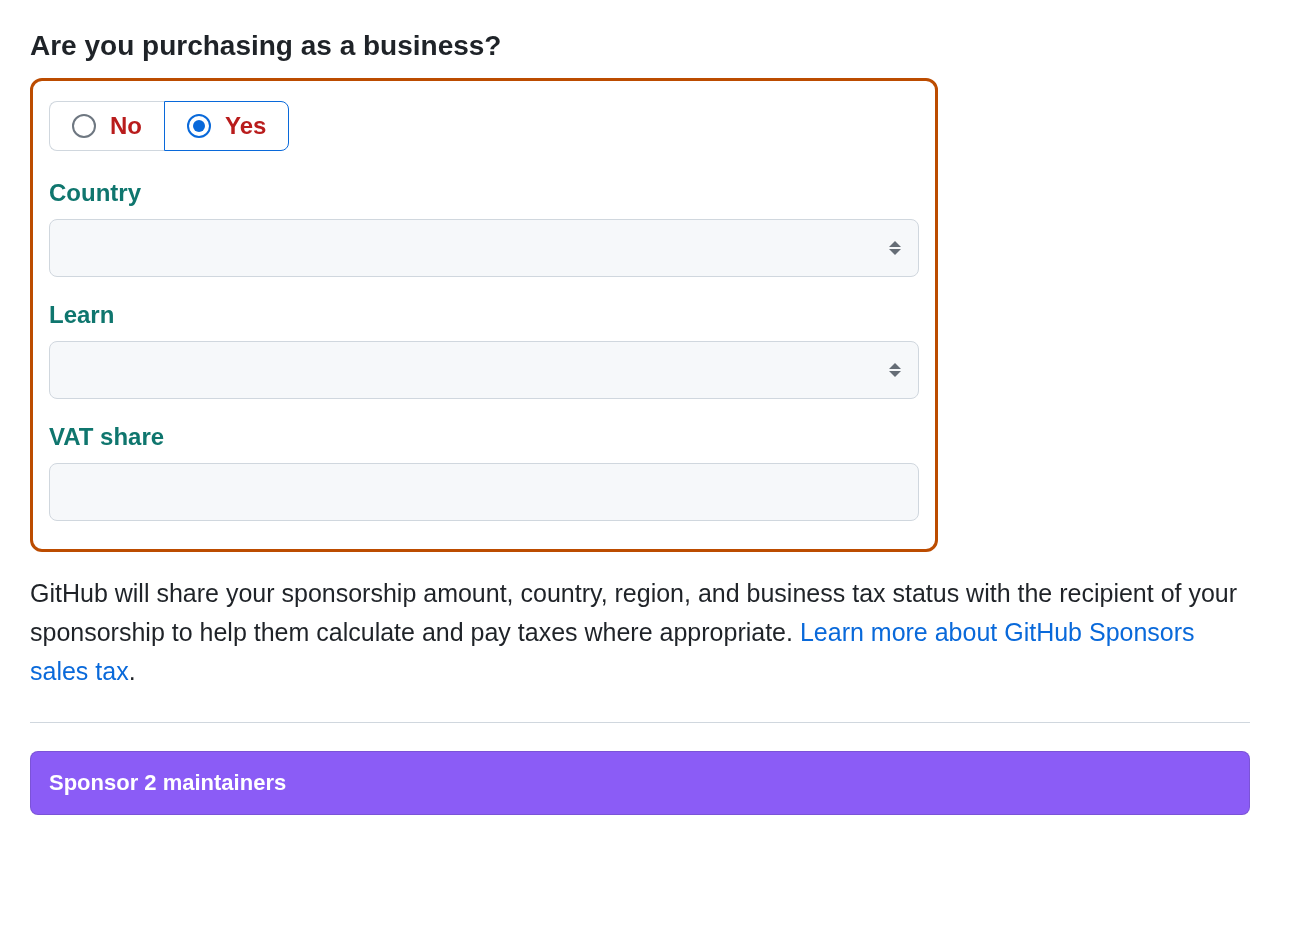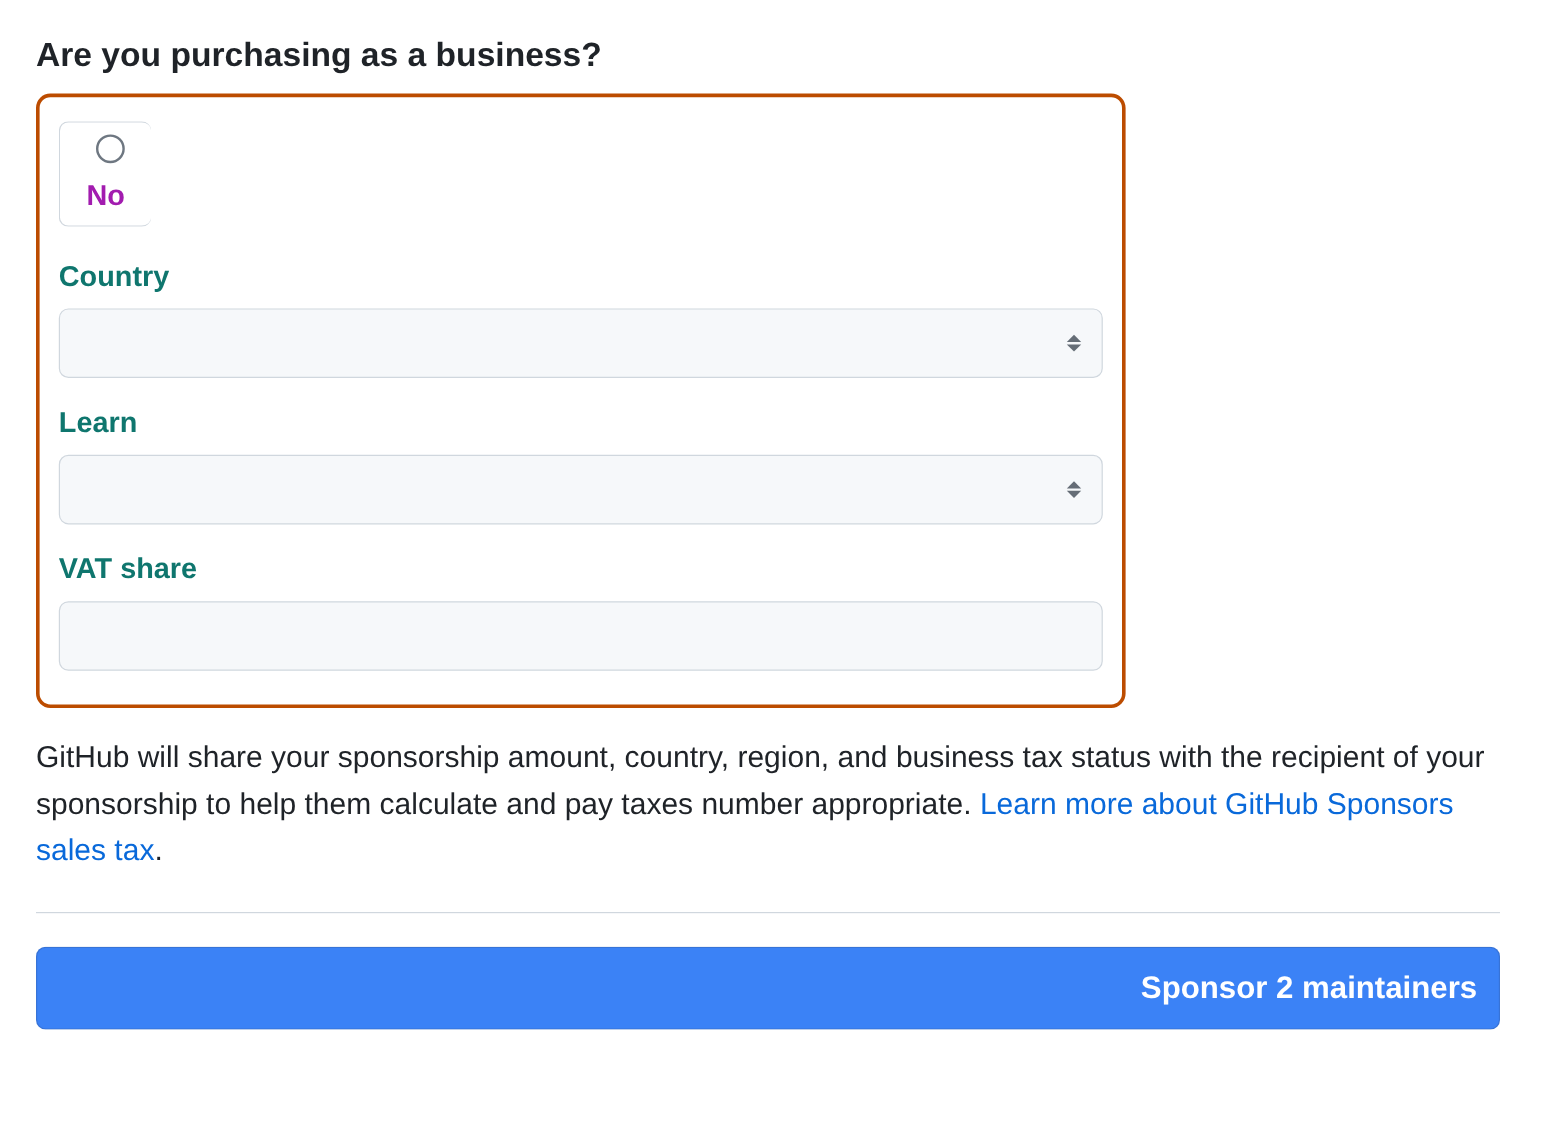--- a/index.html
+++ b/index.html
@@ -28,30 +28,29 @@
       width: 908px;
       max-width: 100%;
     }
     .segmented-control {
       display: inline-flex;
       border-radius: 8px;
       margin-bottom: 28px;
     }
     .segment {
       display: flex;
-      align-items: flex-end;
+      align-items: center;
       gap: 14px;
       padding: 10px 22px;
       border: 1px solid #d0d7de;
       background: #ffffff;
       cursor: pointer;
       font-size: 24px;
       font-weight: 600;
-      color: #a21caf;
-      flex-direction: column;
+      color: #b91c1c;
     }
     .segment:first-child {
       border-top-left-radius: 8px;
       border-bottom-left-radius: 8px;
       border-right: none;
     }
     .segment:last-child {
       border-top-right-radius: 8px;
       border-bottom-right-radius: 8px;
     }
@@ -152,45 +151,51 @@
       text-decoration: none;
     }
     .divider {
       border: none;
       border-top: 1px solid #d0d7de;
       margin: 32px 0 28px 0;
     }
     .primary-button {
       width: 100%;
       padding: 18px;
-      font-size: 26px;
+      font-size: 22px;
       font-weight: 600;
       color: #ffffff;
-      background: #3b82f6;
+      background: #8b5cf6;
       border: 1px solid rgba(31, 35, 40, 0.15);
       border-radius: 8px;
       cursor: pointer;
-      text-align: right;
+      text-align: left;
     }
   </style>
 </head>
 <body>
 
 <div class="container">
 
   <h2 class="heading">Are you purchasing as a business?</h2>
 
   <div class="highlighted-section">
 
     <div class="segmented-control">
       <div class="segment">
         <span class="radio-outer">
           
         </span>
         <span>No</span>
+      </div>
+      <div class="segment selected">
+        <span class="radio-outer">
+          <span class="radio-inner"></span>
+        </span>
+        <span>Yes</span>
       </div>
     </div>
 
     <div class="form-group">
       <label class="form-label">Country</label>
       <div class="select-wrapper">
         <select class="select-field" value="">
           <option></option>
         </select>
         <span class="select-caret">
@@ -214,20 +219,20 @@
     </div>
 
     <div class="form-group">
       <label class="form-label">VAT share</label>
       <input type="text" class="text-field" value="" style="">
     </div>
 
   </div>
 
   <p class="disclosure">
-    <span>GitHub will share your sponsorship amount, country, region, and business tax status with the recipient of your sponsorship to help them calculate and pay taxes number appropriate. </span><a href="#">Learn more about GitHub Sponsors sales tax</a><span>.</span>
+    <span>GitHub will share your sponsorship amount, country, region, and business tax status with the recipient of your sponsorship to help them calculate and pay taxes where appropriate. </span><a href="#">Learn more about GitHub Sponsors sales tax</a><span>.</span>
   </p>
 
   <hr class="divider">
 
   <button class="primary-button">Sponsor 2 maintainers</button>
 
 </div>
 
 </body></html>

